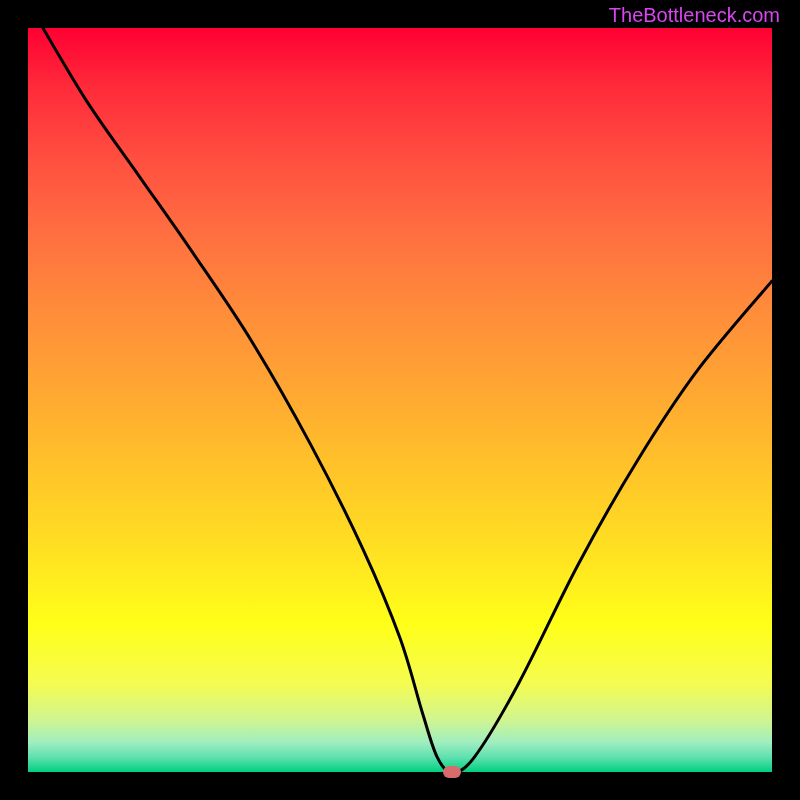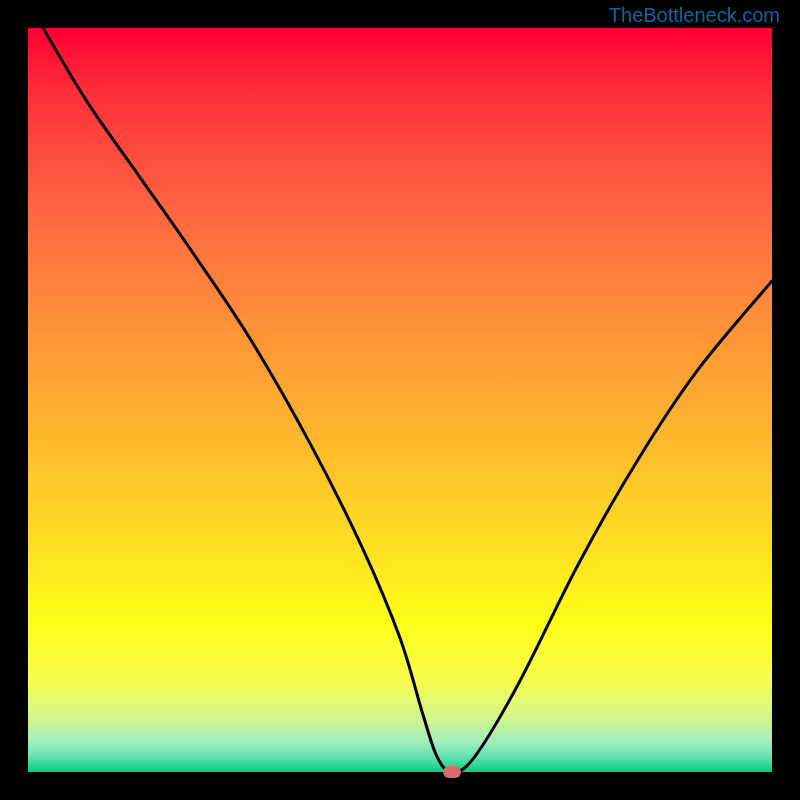--- a/index.html
+++ b/index.html
@@ -8,21 +8,21 @@
     width: 800px;
     height: 800px;
     background: #000;
     position: relative;
     overflow: hidden;
   }
   .watermark {
     position: absolute;
     top: 4px;
     right: 20px;
-    color: #0369a1;
+    color: #d946ef;
     font-family: Arial, sans-serif;
     font-size: 20px;
     z-index: 10;
   }
   .plot-area {
     position: absolute;
     left: 28px;
     top: 28px;
     width: 744px;
     height: 744px;

